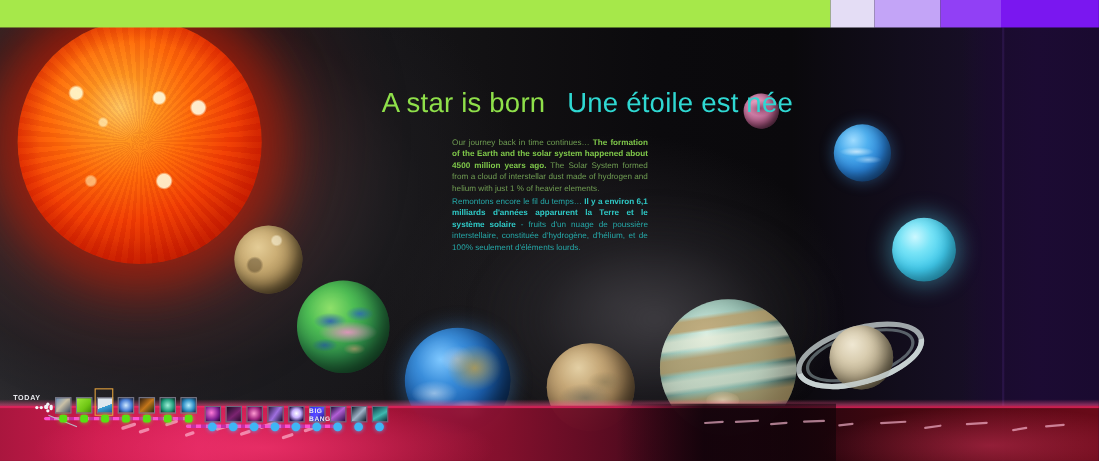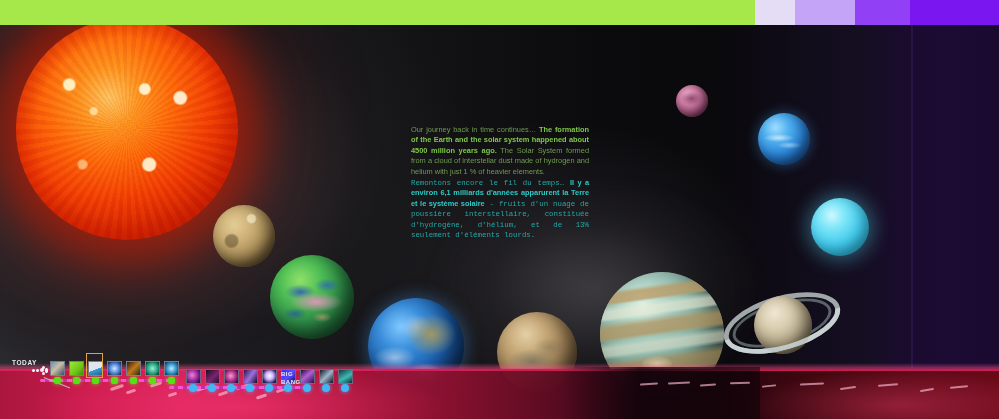--- a/index.html
+++ b/index.html
@@ -146,21 +146,21 @@
   
   .title{position:absolute;left:347px;top:80px;white-space:nowrap;}
   .title .en{font-size:25px;color:#8fe04a;letter-spacing:.2px;}
   .title .fr{font-size:25px;color:#2fd8d2;letter-spacing:.2px;margin-left:20px;}
 
   .para{position:absolute;width:178px;font-size:7.4px;line-height:10.4px;text-align:justify;}
   .para-en{left:411px;top:125px;color:#7fc84a;}
   .para-fr{left:411px;top:178px;color:#2fc9c6;}
   .para b{font-weight:bold;}
   .para .muted-en{color:#6f9c52;}
-  .para .muted-fr{color:#25a8a8;font-family:Liberation Mono, monospace;}
+  .para .muted-fr{color:#25a8a8;}
 
   
   .timeline{position:absolute;left:0;bottom:26px;width:999px;height:44px;z-index:30;}
   .today{position:absolute;left:12px;top:10px;font-size:6.5px;font-weight:bold;color:#e9e9ee;letter-spacing:.6px;}
   .today-arrow{position:absolute;left:32px;top:17px;width:16px;height:9px;}
   .today-arrow i{position:absolute;display:block;background:#f2f2f6;border-radius:50%;}
   .bigbang{position:absolute;left:281px;top:22px;font-size:6px;font-weight:bold;color:#e9e9ee;line-height:7.5px;letter-spacing:.5px;}
 
   .rail{position:absolute;height:3px;border-radius:2px;
     background:repeating-linear-gradient(90deg,#ff4fd0 0 5px,#c62ea2 5px 9px);}
@@ -258,27 +258,30 @@
   <div class="body plutolike">
     <div class="plutolike-t"></div>
   </div>
 
   <div class="body neptune">
     <div class="neptune-t"></div>
   </div>
 
   <div class="body uranus"></div>
 
+  <div class="title">
+    <span class="en">A star is born</span><span class="fr">Une étoile est née</span>
+  </div>
 
   <div class="para para-en">
     <span class="muted-en">Our journey back in time continues… </span><b>The formation of the Earth and the solar system happened about 4500 million years ago.</b><span class="muted-en"> The Solar System formed from a cloud of interstellar dust made of hydrogen and helium with just 1 % of heavier elements.</span>
   </div>
 
   <div class="para para-fr">
-    <span class="muted-fr">Remontons encore le fil du temps… </span><b>Il y a environ 6,1 milliards d'années apparurent la Terre et le système solaire</b><span class="muted-fr"> - fruits d'un nuage de poussière interstellaire, constituée d'hydrogène, d'hélium, et de 13% seulement d'éléments lourds.</span>
+    <span class="muted-fr">Remontons encore le fil du temps… </span><b>Il y a environ 6,1 milliards d'années apparurent la Terre et le système solaire</b><span class="muted-fr"> - fruits d'un nuage de poussière interstellaire, constituée d'hydrogène, d'hélium, et de 100% seulement d'éléments lourds.</span>
   </div>
 
   <div class="pinkband">
     <div class="pb-core"></div>
     <div class="pb-top"></div>
     <div class="pb-glow"></div>
     <div class="pb-dark"></div>
     <div class="pb-streaks">
       <i style="left:110px;bottom:26px;width:14px;"></i>
       <i style="left:126px;bottom:22px;width:10px;"></i>

